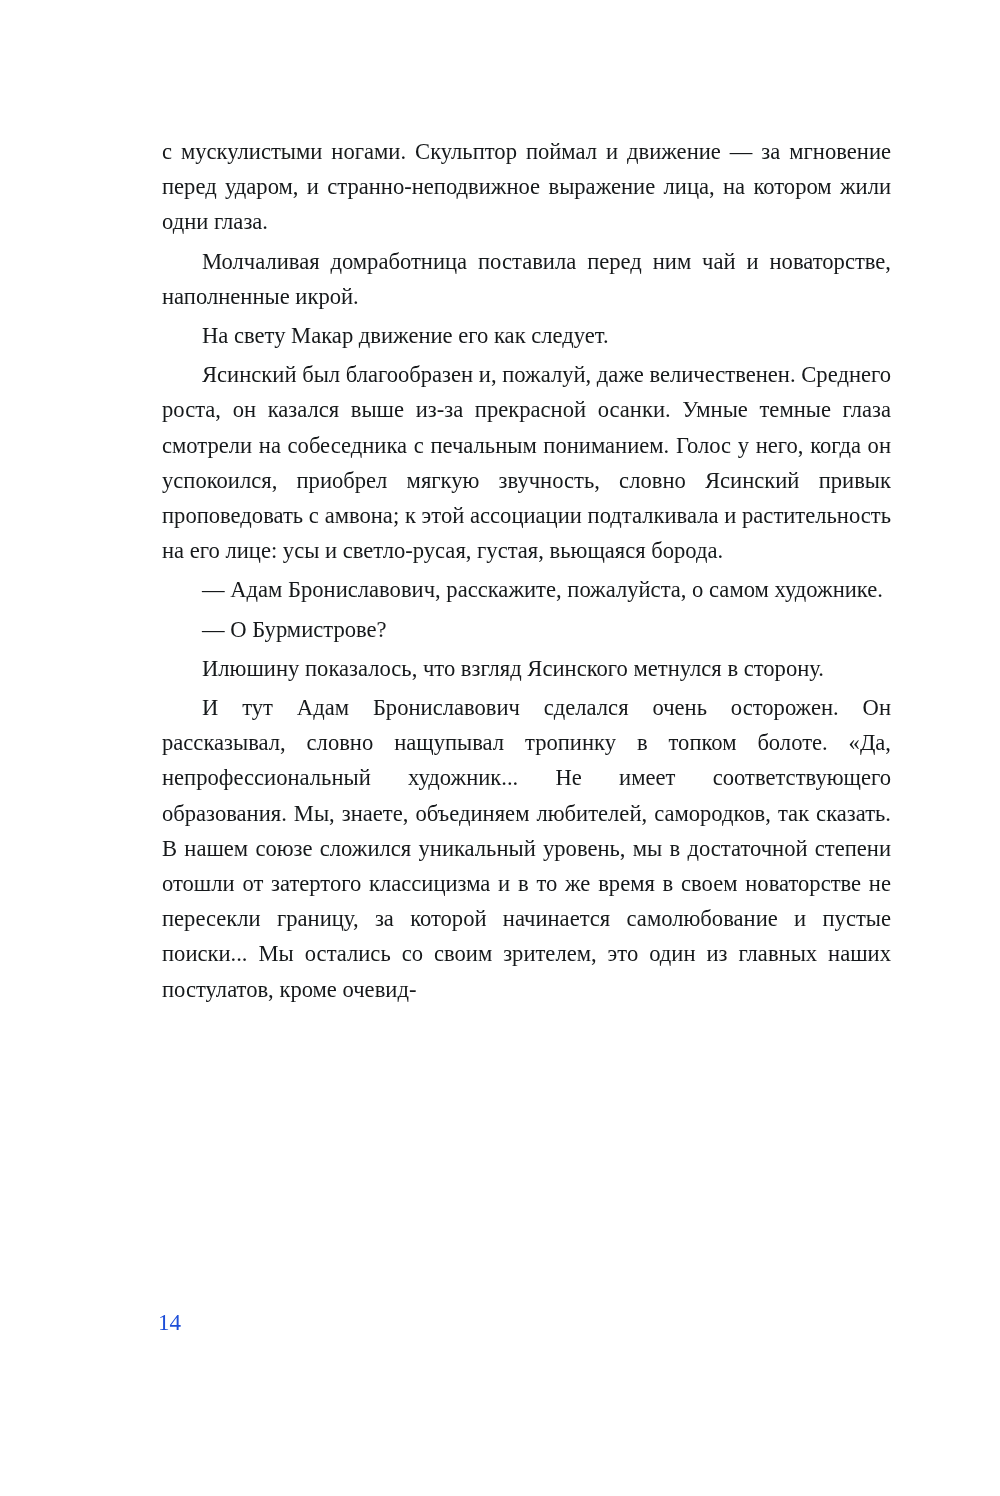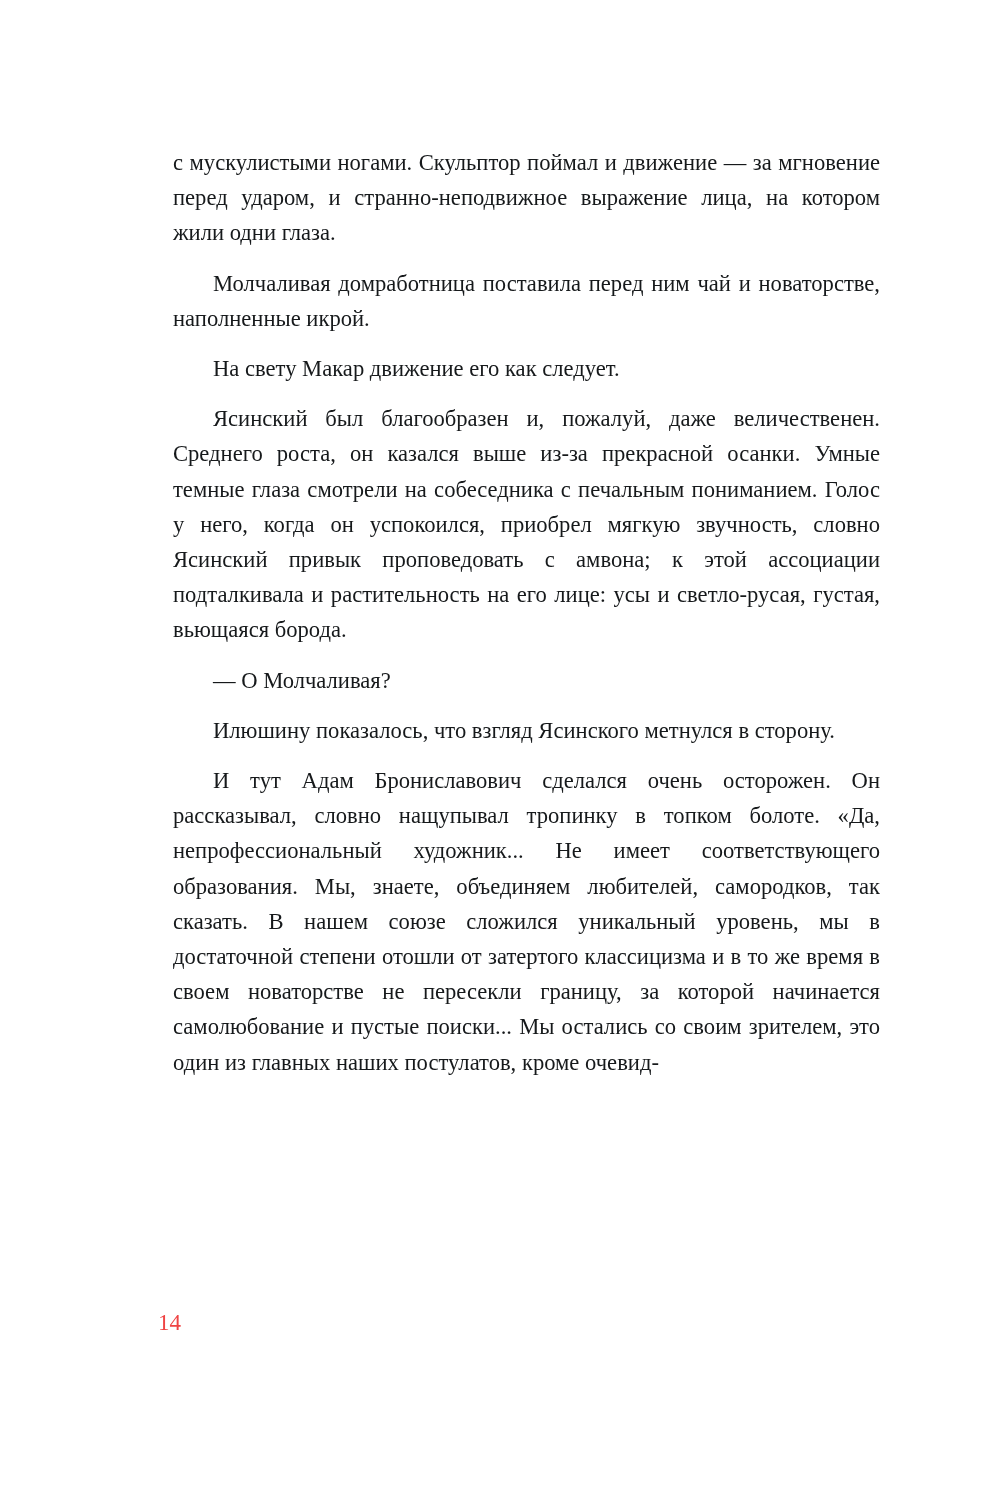--- a/index.html
+++ b/index.html
@@ -31,47 +31,48 @@
   }
   .body-text {
     font-size: 22.6px;
     line-height: 35.2px;
     text-align: justify;
     text-justify: inter-word;
     color: #16191b;
     hyphens: manual;
   }
   .body-text p {
-    margin: 15px;
+    margin: 4px;
     text-indent: 0;
     font-family: Liberation Serif, serif;
   }
   .body-text p.indent {
     text-indent: 40px;
   }
   .page-number {
     position: absolute;
     left: 158px;
     bottom: 160px;
     font-size: 23px;
     font-family: "Liberation Serif", serif;
-    color: #ef4444;
+    color: #1d4ed8;
   }
 </style>
 </head>
 <body>
 
 <div class="page">
 
 
   <div class="body-text">
     <p class="">с мускулистыми ногами. Скульптор поймал и движение — за мгновение перед ударом, и странно-неподвижное выражение лица, на котором жили одни глаза.</p>
     <p class="indent">Молчаливая домработница поставила перед ним чай и новаторстве, наполненные икрой.</p>
     <p class="indent">На свету Макар движение его как следует.</p>
     <p class="indent">Ясинский был благообразен и, пожалуй, даже величественен. Среднего роста, он казался выше из-за прекрасной осанки. Умные темные глаза смотрели на собеседника с печальным пониманием. Голос у него, когда он успокоился, приобрел мягкую звучность, словно Ясинский привык проповедовать с амвона; к этой ассоциации подталкивала и растительность на его лице: усы и светло-русая, густая, вьющаяся борода.</p>
-    <p class="indent">— О Молчаливая?</p>
+    <p class="indent">— Адам Брониславович, расскажите, пожалуйста, о самом художнике.</p>
+    <p class="indent">— О Бурмистрове?</p>
     <p class="indent">Илюшину показалось, что взгляд Ясинского метнулся в сторону.</p>
     <p class="indent">И тут Адам Брониславович сделался очень осторожен. Он рассказывал, словно нащупывал тропинку в топком болоте. «Да, непрофессиональный художник... Не имеет соответствующего образования. Мы, знаете, объединяем любителей, самородков, так сказать. В нашем союзе сложился уникальный уровень, мы в достаточной степени отошли от затертого классицизма и в то же время в своем новаторстве не пересекли границу, за которой начинается самолюбование и пустые поиски... Мы остались со своим зрителем, это один из главных наших постулатов, кроме очевид-</p>
   </div>
 
   <div class="page-number">14</div>
 
 </div>
 
 </body></html>

